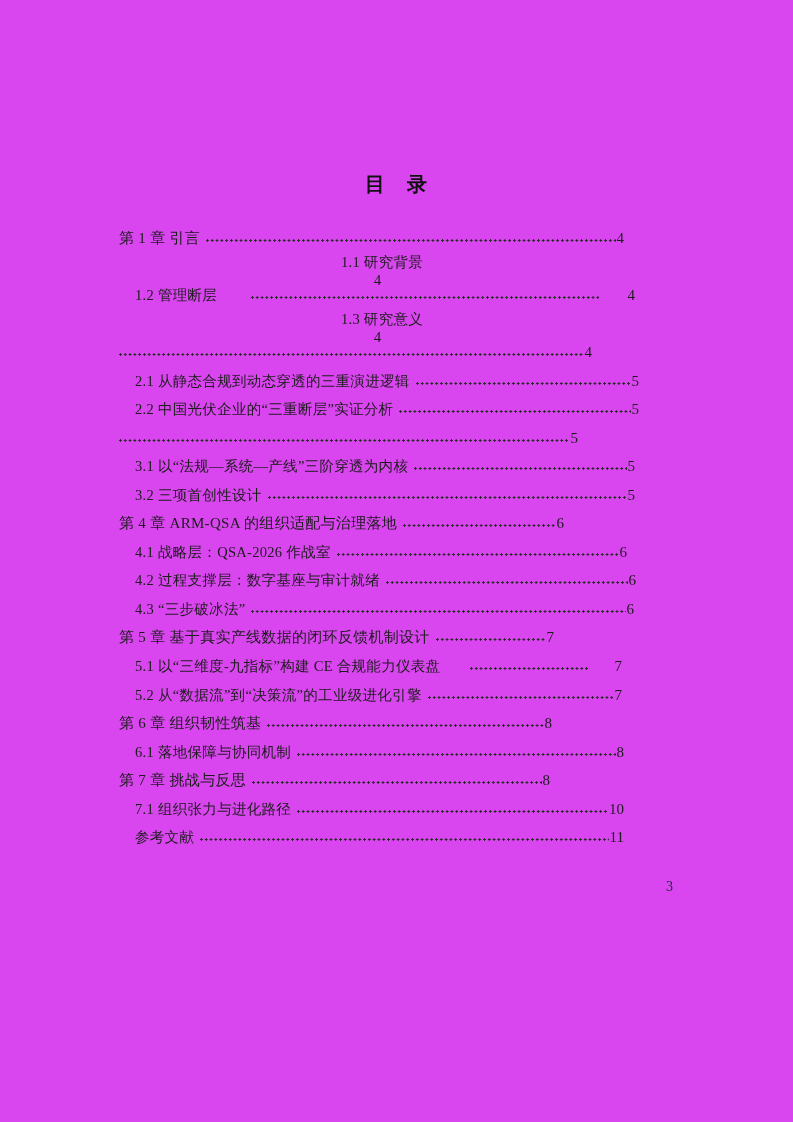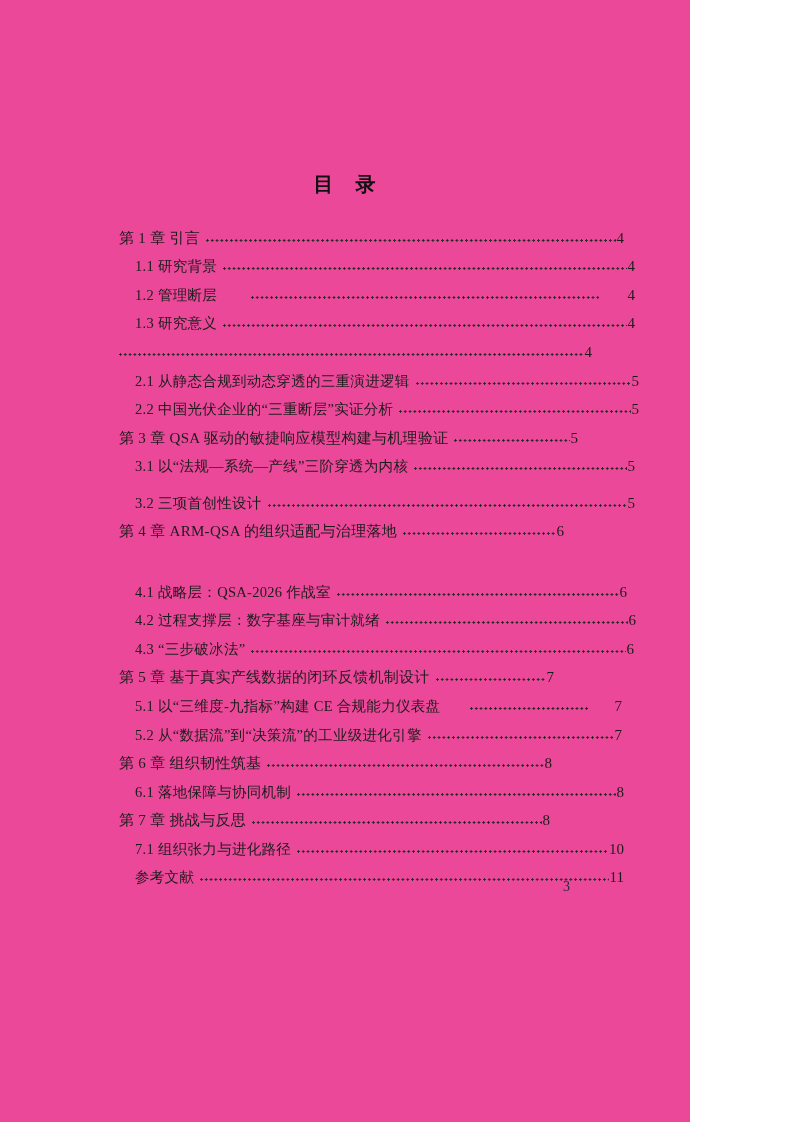--- a/index.html
+++ b/index.html
@@ -2,23 +2,23 @@
 <html><head>
 <meta charset="utf-8">
 <style>
   html, body {
     margin: 0;
     padding: 0;
     background: #ffffff;
   }
   .page {
     position: relative;
-    width: 690px;
+    width: 793px;
     height: 1122px;
-    background: #ec4899;
+    background: #d946ef;
     font-family: "Liberation Serif", "DejaVu Serif", serif;
     color: #1c1c1c;
     overflow: hidden;
   }
   .toc-title {
     position: absolute;
     top: 171px;
     left: 0;
     right: 0;
     text-align: center;
@@ -82,70 +82,69 @@
 
 <div class="page">
   <div class="toc-title">目　录</div>
 
   <div class="toc-list">
       <div class="toc-row lvl1" style="padding-right: 16px;">
         <span class="toc-label">第 1 章 引言</span>
         <span class="leader"></span>
         <span class="toc-page">4</span>
       </div>
-      <div class="toc-row lvl2" style="padding-right: 5px;">
+      <div class="toc-row lvl2" style="padding-right: 5px; flex-direction: column;">
         <span class="toc-label">1.1 研究背景</span>
         <span class="leader"></span>
         <span class="toc-page">4</span>
       </div>
       <div class="toc-row lvl2" style="padding-right: 5px; gap: 28px;">
         <span class="toc-label">1.2 管理断层</span>
         <span class="leader"></span>
         <span class="toc-page">4</span>
       </div>
-      <div class="toc-row lvl2" style="padding-right: 5px;">
+      <div class="toc-row lvl2" style="padding-right: 5px; flex-direction: column;">
         <span class="toc-label">1.3 研究意义</span>
         <span class="leader"></span>
         <span class="toc-page">4</span>
       </div>
       <div class="toc-row lvl1" style="padding-right: 48px;">
         <span class="leader"></span>
         <span class="toc-page">4</span>
       </div>
       <div class="toc-row lvl2" style="padding-right: 1px;">
         <span class="toc-label">2.1 从静态合规到动态穿透的三重演进逻辑</span>
         <span class="leader"></span>
         <span class="toc-page">5</span>
       </div>
       <div class="toc-row lvl2" style="padding-right: 1px;">
         <span class="toc-label">2.2 中国光伏企业的“三重断层”实证分析</span>
         <span class="leader"></span>
         <span class="toc-page">5</span>
       </div>
       <div class="toc-row lvl1" style="padding-right: 62px;">
-        <span class="toc-label">第 3 章 QSA 驱动的敏捷响应模型构建与机理验证</span>
         <span class="leader"></span>
         <span class="toc-page">5</span>
       </div>
       <div class="toc-row lvl2" style="padding-right: 5px;">
         <span class="toc-label">3.1 以“法规—系统—产线”三阶穿透为内核</span>
         <span class="leader"></span>
         <span class="toc-page">5</span>
       </div>
-      <div class="toc-row lvl2" style="padding-right: 5px; margin-top: 8px;">
+      <div class="toc-row lvl2" style="padding-right: 5px;">
         <span class="toc-label">3.2 三项首创性设计</span>
         <span class="leader"></span>
         <span class="toc-page">5</span>
       </div>
       <div class="toc-row lvl1" style="padding-right: 76px;">
         <span class="toc-label">第 4 章 ARM-QSA 的组织适配与治理落地</span>
         <span class="leader"></span>
         <span class="toc-page">6</span>
       </div>
-      <div class="toc-row lvl2" style="padding-right: 13px; margin-top: 32px;">
+      <div class="toc-row lvl2" style="padding-right: 13px;">
         <span class="toc-label">4.1 战略层：QSA-2026 作战室</span>
         <span class="leader"></span>
         <span class="toc-page">6</span>
       </div>
       <div class="toc-row lvl2" style="padding-right: 4px;">
         <span class="toc-label">4.2 过程支撑层：数字基座与审计就绪</span>
         <span class="leader"></span>
         <span class="toc-page">6</span>
       </div>
       <div class="toc-row lvl2" style="padding-right: 6px;">

